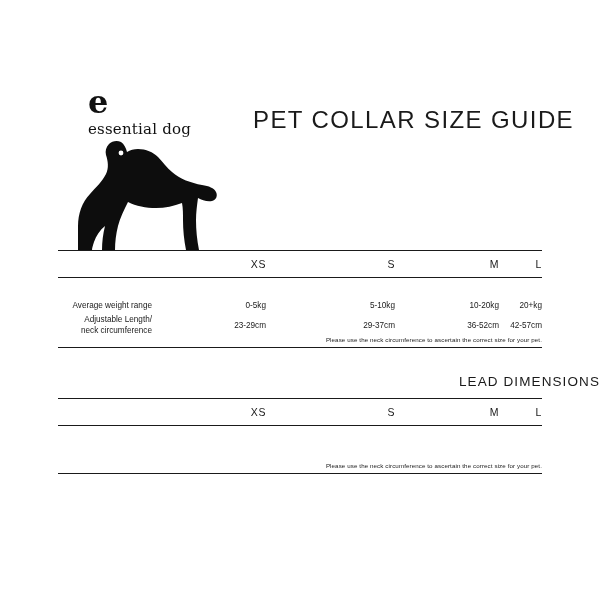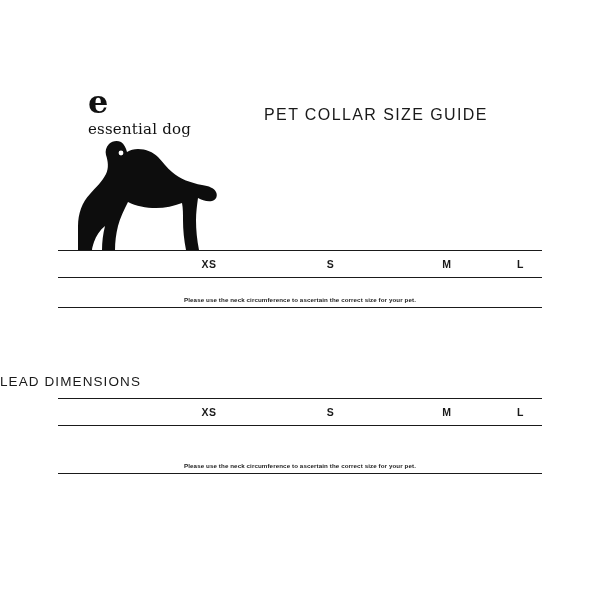--- a/index.html
+++ b/index.html
@@ -46,23 +46,23 @@
   .brand-name {
     font-family: "DejaVu Serif", serif;
     font-size: 15px;
     color: #111;
     margin-top: 2px;
     letter-spacing: 0.2px;
   }
 
   .title {
     position: absolute;
-    left: 206px;
+    left: 195px;
     top: 28px;
-    font-size: 16px;
+    font-size: 24px;
     letter-spacing: 1.4px;
     color: #1a1a1a;
     white-space: nowrap;
   }
   .steps {
     position: absolute;
     left: 196px;
     top: 70px;
     width: 250px;
     font-size: 9.2px;
@@ -94,23 +94,23 @@
   }
   .table-block.collar { top: 250px; }
   .table-block.lead   { top: 398px; }
 
   table.sz {
     width: 100%;
     border-collapse: collapse;
     table-layout: fixed;
   }
   table.sz th, table.sz td {
-    text-align: center;
+    text-align: right;
     padding: 0;
-    font-weight: bold;
+    font-weight: normal;
   }
   .rule-top td {
     border-top: 1.1px solid #1a1a1a;
   }
   .rule-head td {
     border-bottom: 1.1px solid #1a1a1a;
   }
   .colhead {
     height: 26px;
     vertical-align: middle;
@@ -147,21 +147,21 @@
   .bottom-rule {
     border-top: 1.1px solid #1a1a1a;
     margin-top: 4px;
   }
 
   .section-title {
     position: absolute;
     left: 0;
     top: 374px;
     width: 600px;
-    text-align: left;
+    text-align: right;
     font-size: 13.5px;
     letter-spacing: 1.1px;
     color: #1a1a1a;
   }
 </style>
 </head>
 <body>
 
 <div class="page">
 
@@ -217,22 +217,37 @@
           <th>M</th>
           <th>L</th>
         </tr>
         <tr class="rule-head">
             <td colspan="5" style="height:0;padding:0;"></td>
           </tr>
         <tr class="spacer-row">
             <td colspan="5"></td>
           </tr>
 
-
-
+        <tr class="data-row">
+          <td class="label-cell">Average weight range</td>
+          <td>0-5kg</td>
+          <td>5-10kg</td>
+          <td>10-20kg</td>
+          <td>20+kg</td>
+        </tr>
+
+
+        <tr class="data-row">
+          <td class="label-cell two-line" style="white-space: pre-line;">Adjustable Length/
+neck circumference</td>
+          <td>23-29cm</td>
+          <td>29-37cm</td>
+          <td>36-52cm</td>
+          <td>42-57cm</td>
+        </tr>
 
         <tr>
           <td class="note" colspan="5">Please use the neck circumference to ascertain the correct size for your pet.</td>
         </tr>
       </tbody>
     </table>
     <div class="bottom-rule"></div>
   </div>
 
   <div class="section-title">LEAD DIMENSIONS</div>

